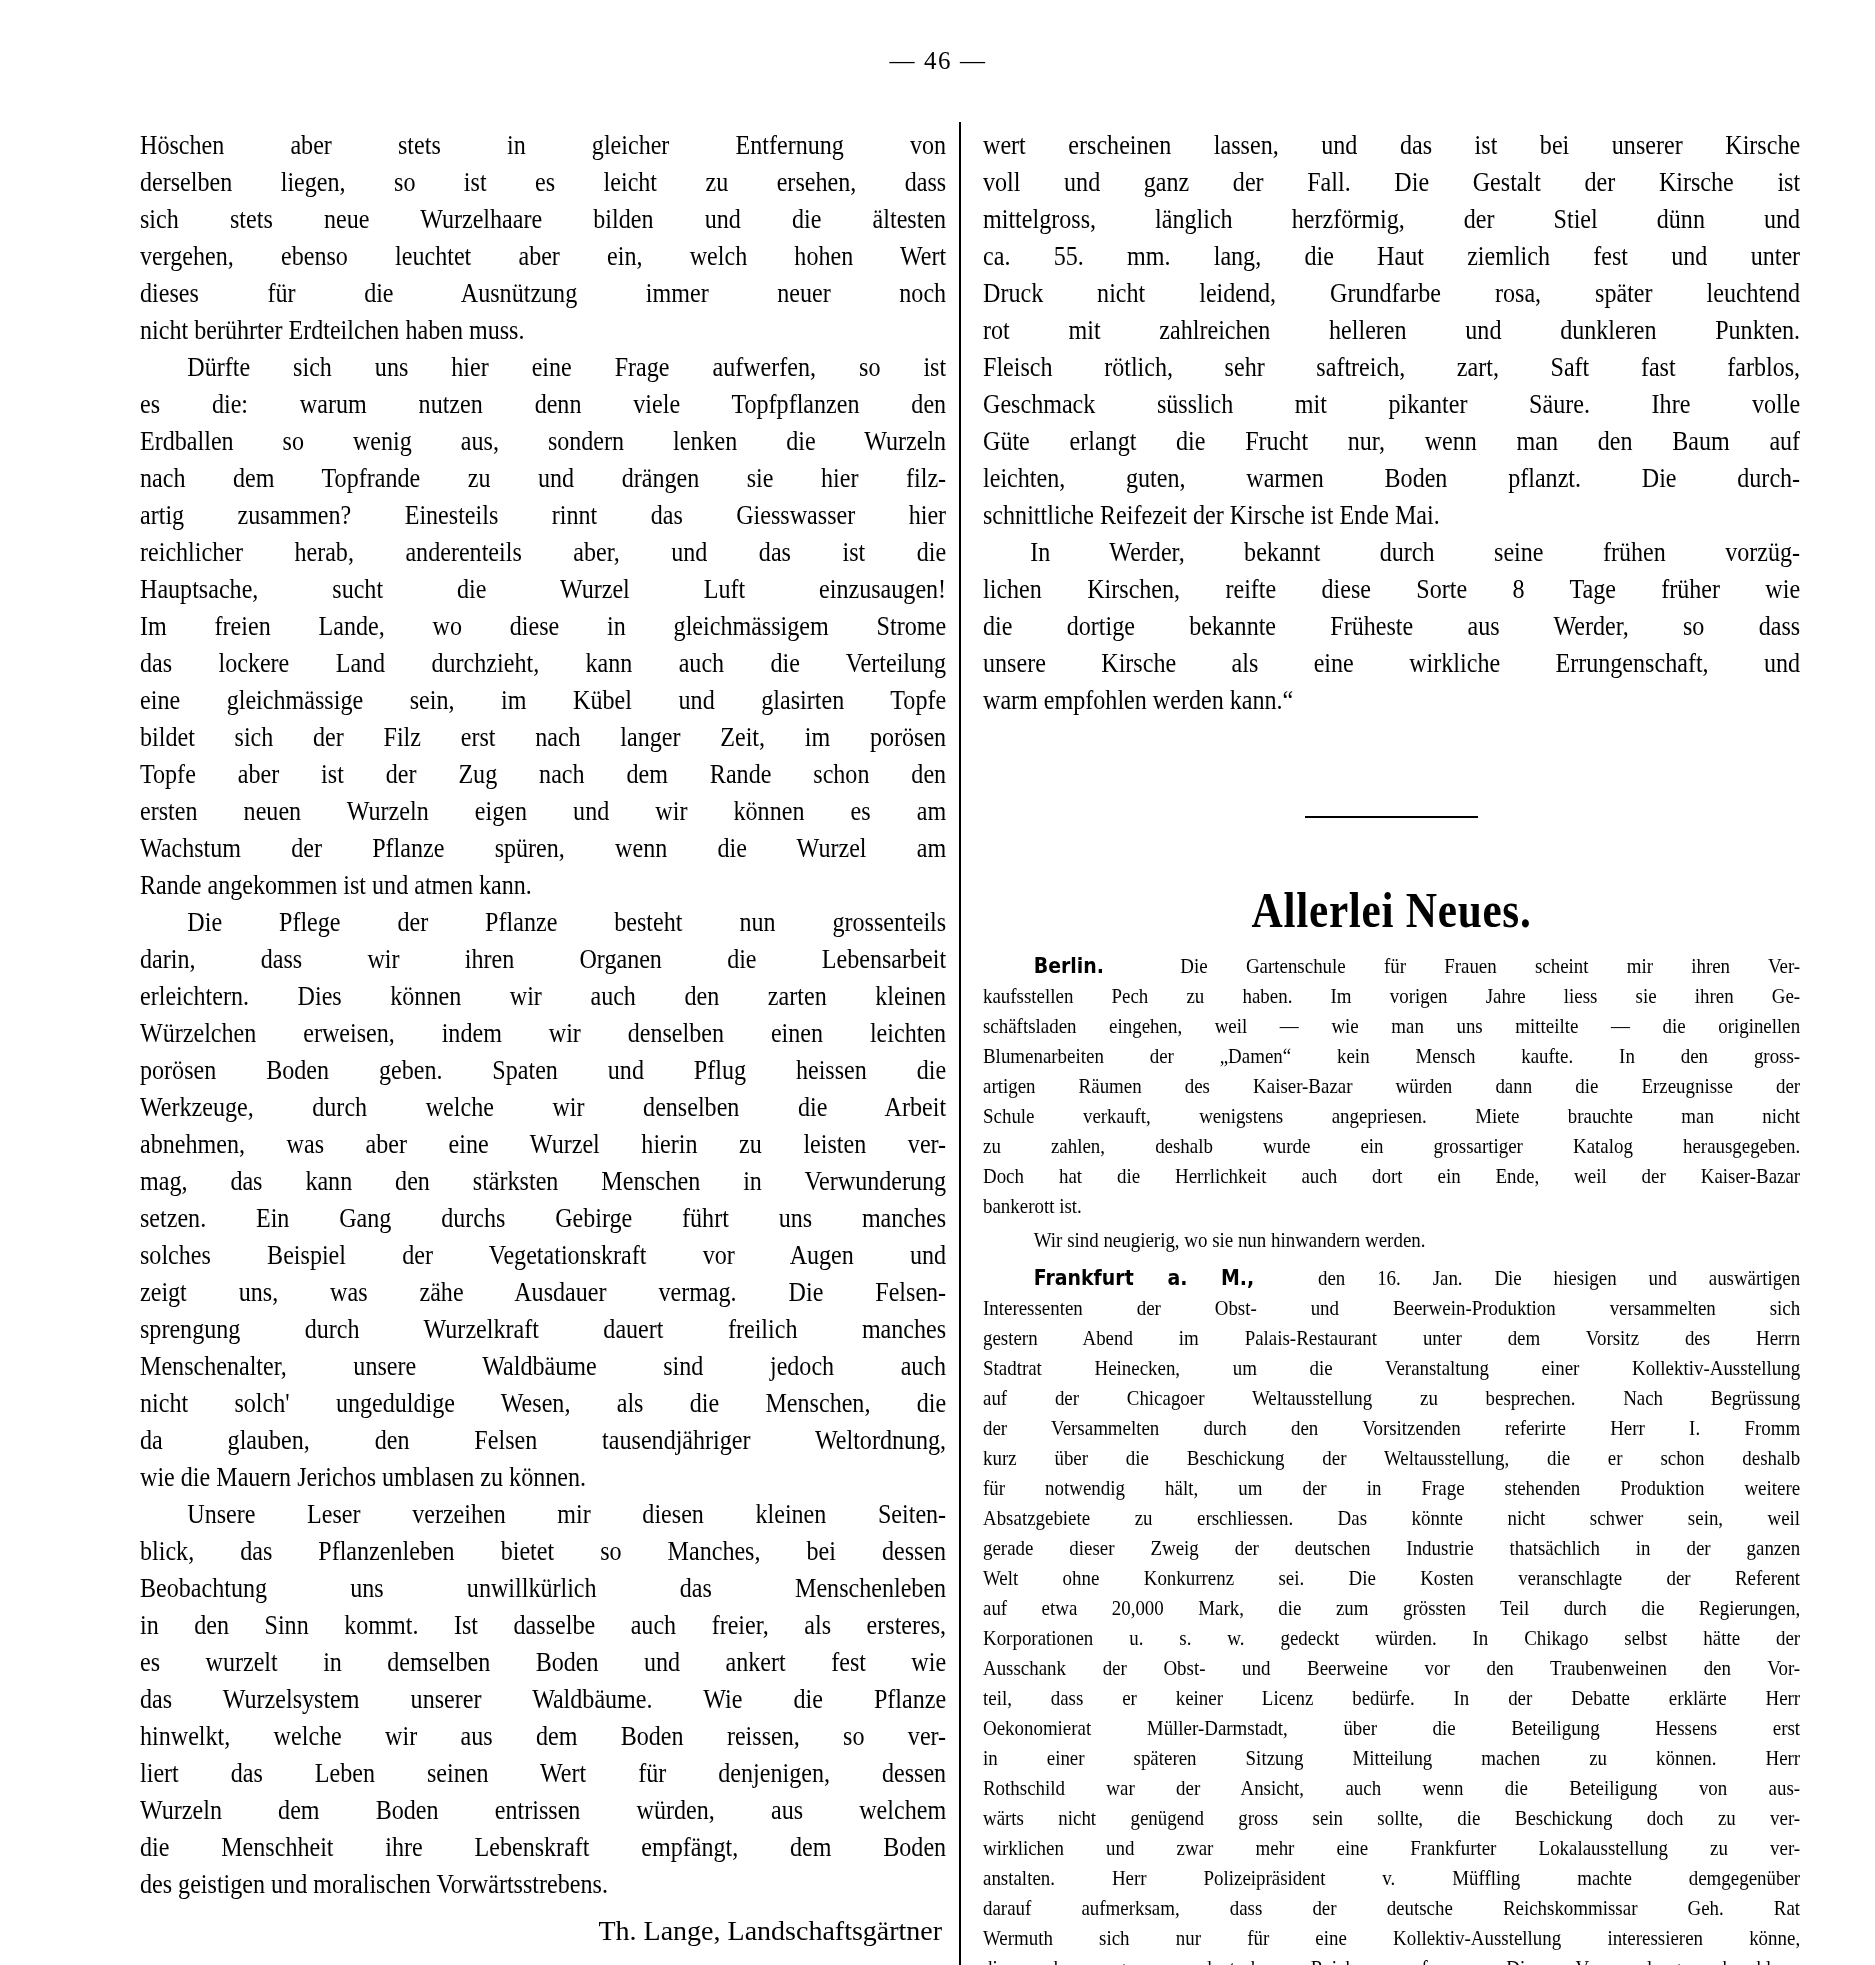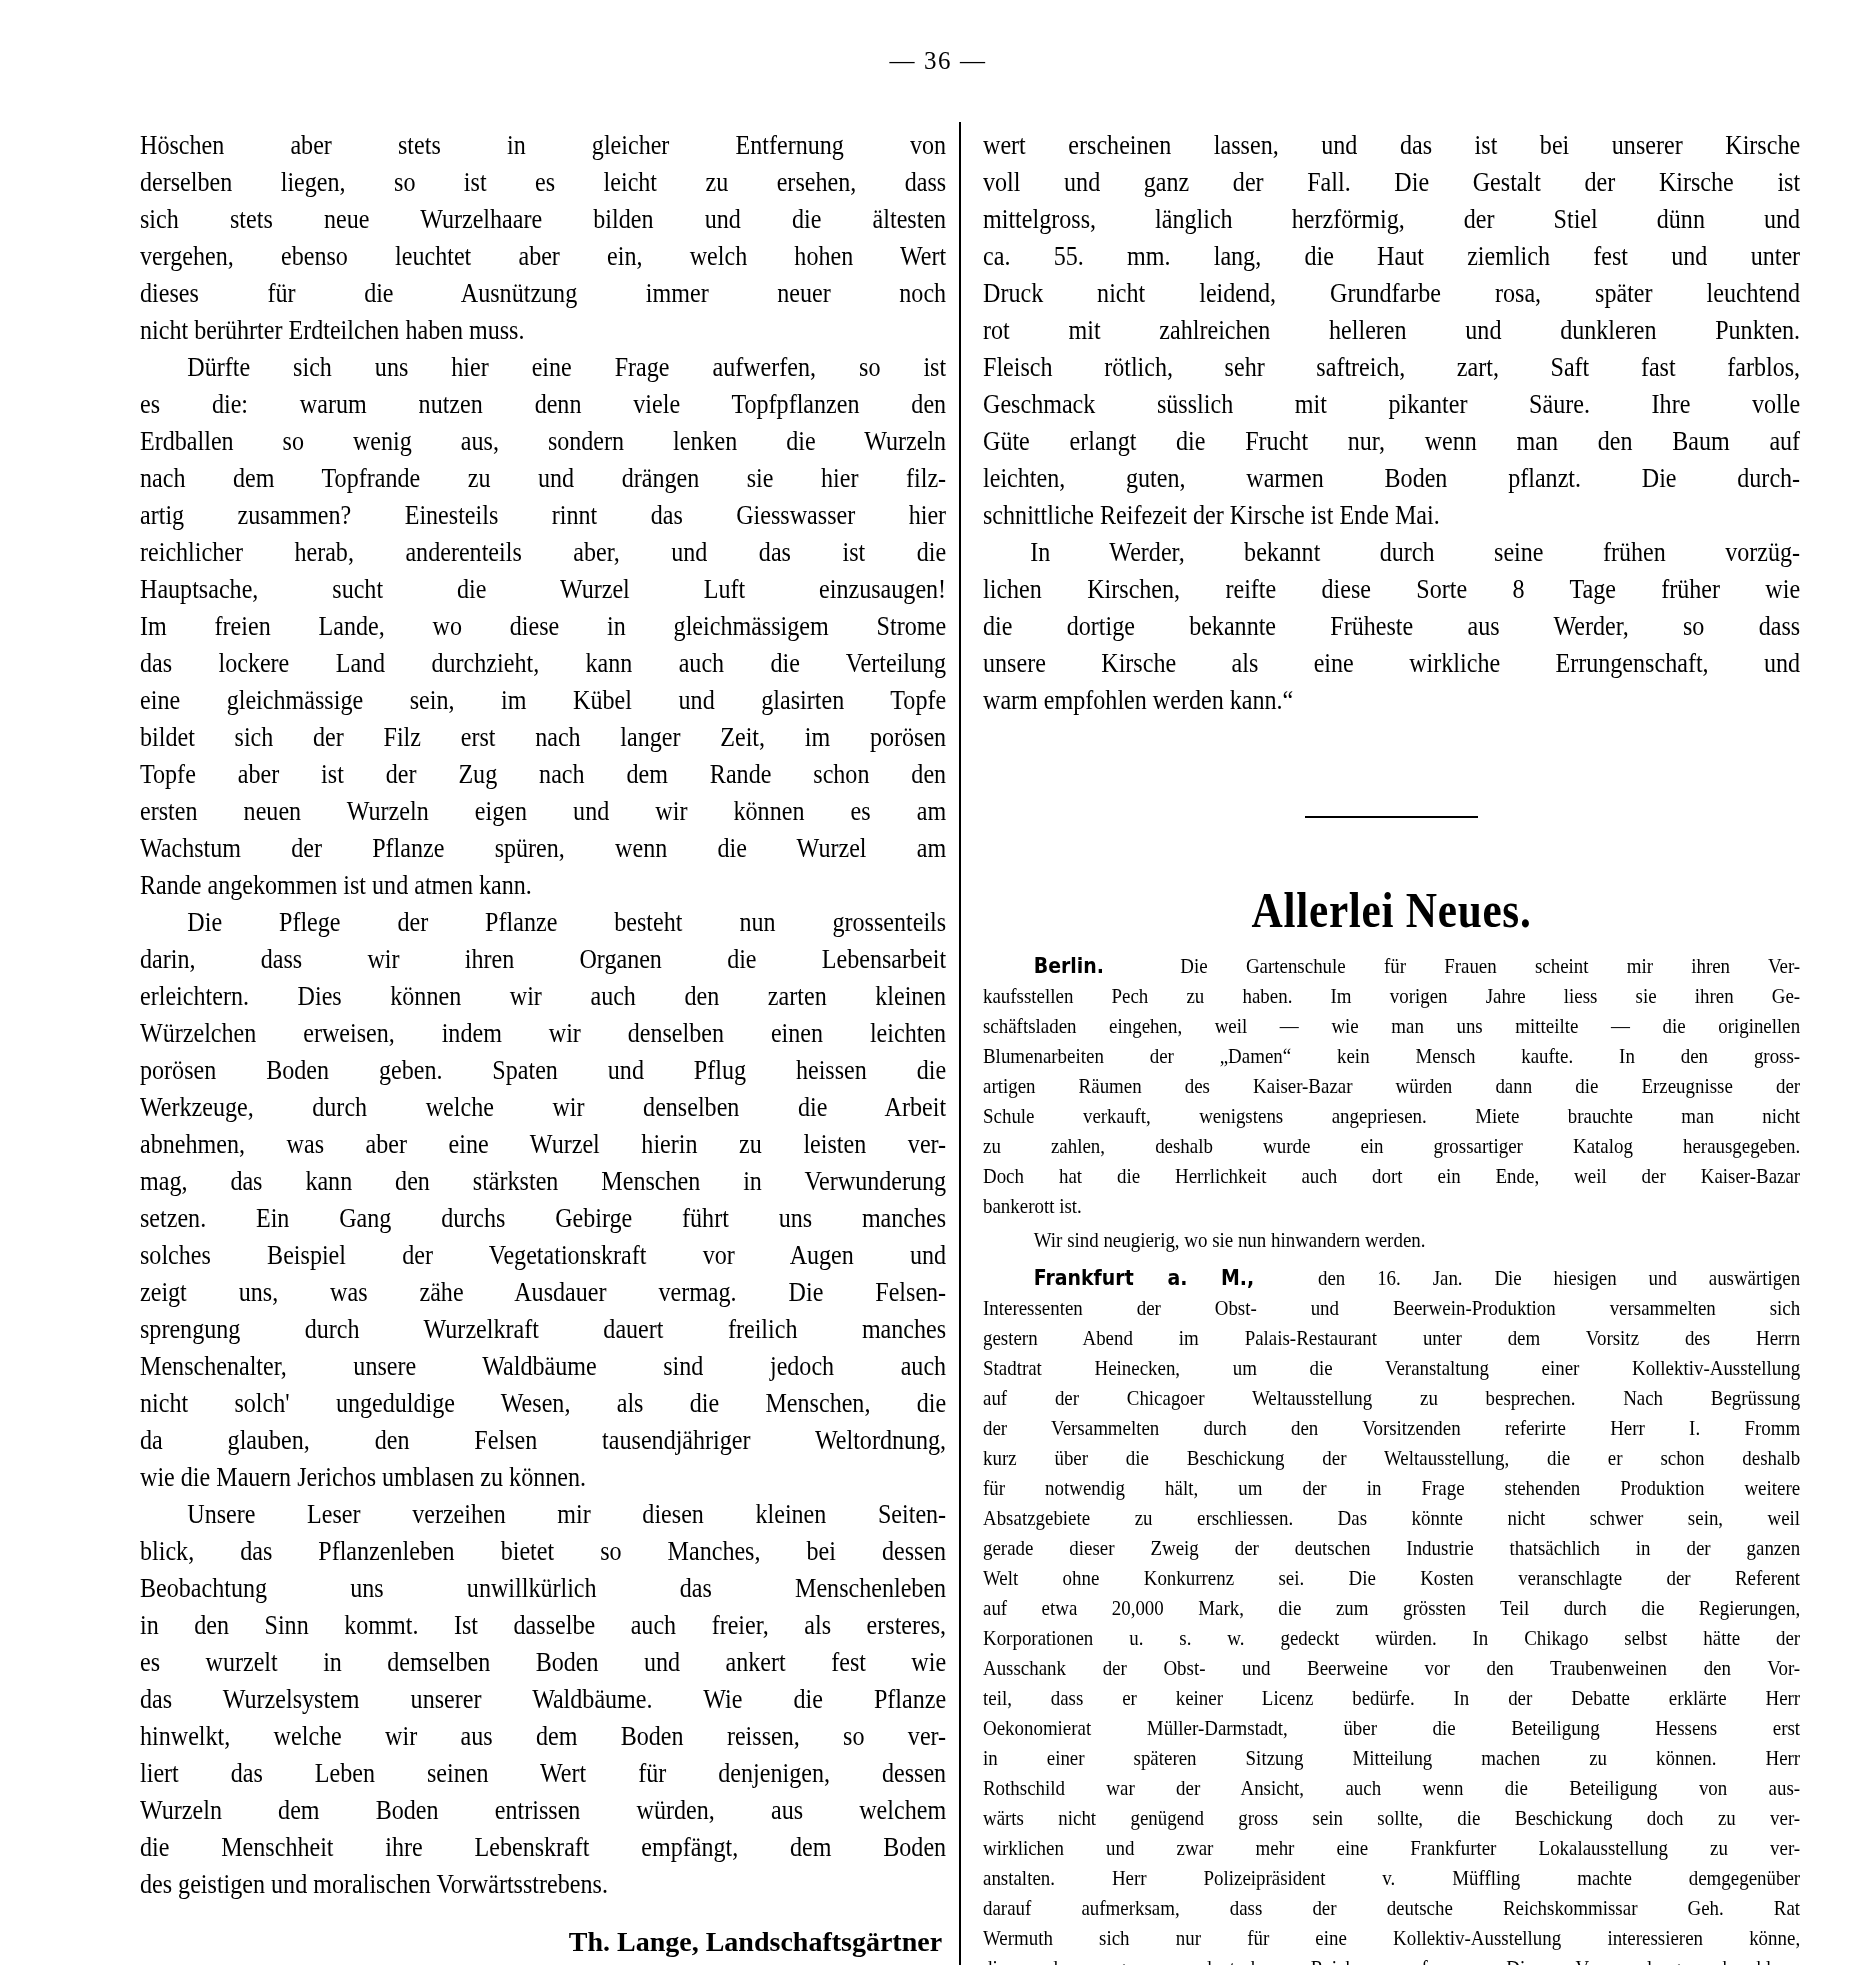--- a/index.html
+++ b/index.html
@@ -94,21 +94,21 @@
       transform: scaleX(0.85);
     }
     .place {
       font-family: "DejaVu Sans", "Liberation Sans", sans-serif;
       font-weight: bold;
     }
   </style>
 </head>
 <body>
 
-<div class="page-number">— 36 —</div>
+<div class="page-number">— 46 —</div>
 
 <div class="column-rule"></div>
 
 <div class="column col-left">
   <div id="left-a1">
       <span class="line">Höschen aber stets in gleicher Entfernung von</span>
       <span class="line">derselben liegen, so ist es leicht zu ersehen, dass</span>
       <span class="line">sich stets neue Wurzelhaare bilden und die ältesten</span>
       <span class="line">vergehen, ebenso leuchtet aber ein, welch hohen Wert</span>
       <span class="line">dieses für die Ausnützung immer neuer noch</span>
@@ -149,21 +149,21 @@
       <span class="line">Beobachtung uns unwillkürlich das Menschenleben</span>
       <span class="line">in den Sinn kommt. Ist dasselbe auch freier, als ersteres,</span>
       <span class="line">es wurzelt in demselben Boden und ankert fest wie</span>
       <span class="line">das Wurzelsystem unserer Waldbäume. Wie die Pflanze</span>
       <span class="line">hinwelkt, welche wir aus dem Boden reissen, so ver-</span>
       <span class="line">liert das Leben seinen Wert für denjenigen, dessen</span>
       <span class="line">Wurzeln dem Boden entrissen würden, aus welchem</span>
       <span class="line">die Menschheit ihre Lebenskraft empfängt, dem Boden</span>
       <span class="line last">des geistigen und moralischen Vorwärtsstrebens.</span>
     </div>
-  <span class="signature" style="margin-top:21px;font-weight:bold;">Th. Lange, Landschaftsgärtner</span>
+  <span class="signature" style="margin-top:10px;">Th. Lange, Landschaftsgärtner</span>
 
 </div>
 
 <div class="column col-right">
   <div id="right-a2">
       <span class="line">wert erscheinen lassen, und das ist bei unserer Kirsche</span>
       <span class="line">voll und ganz der Fall. Die Gestalt der Kirsche ist</span>
       <span class="line">mittelgross, länglich herzförmig, der Stiel dünn und</span>
       <span class="line">ca. 55. mm. lang, die Haut ziemlich fest und unter</span>
       <span class="line">Druck nicht leidend, Grundfarbe rosa, später leuchtend</span>

